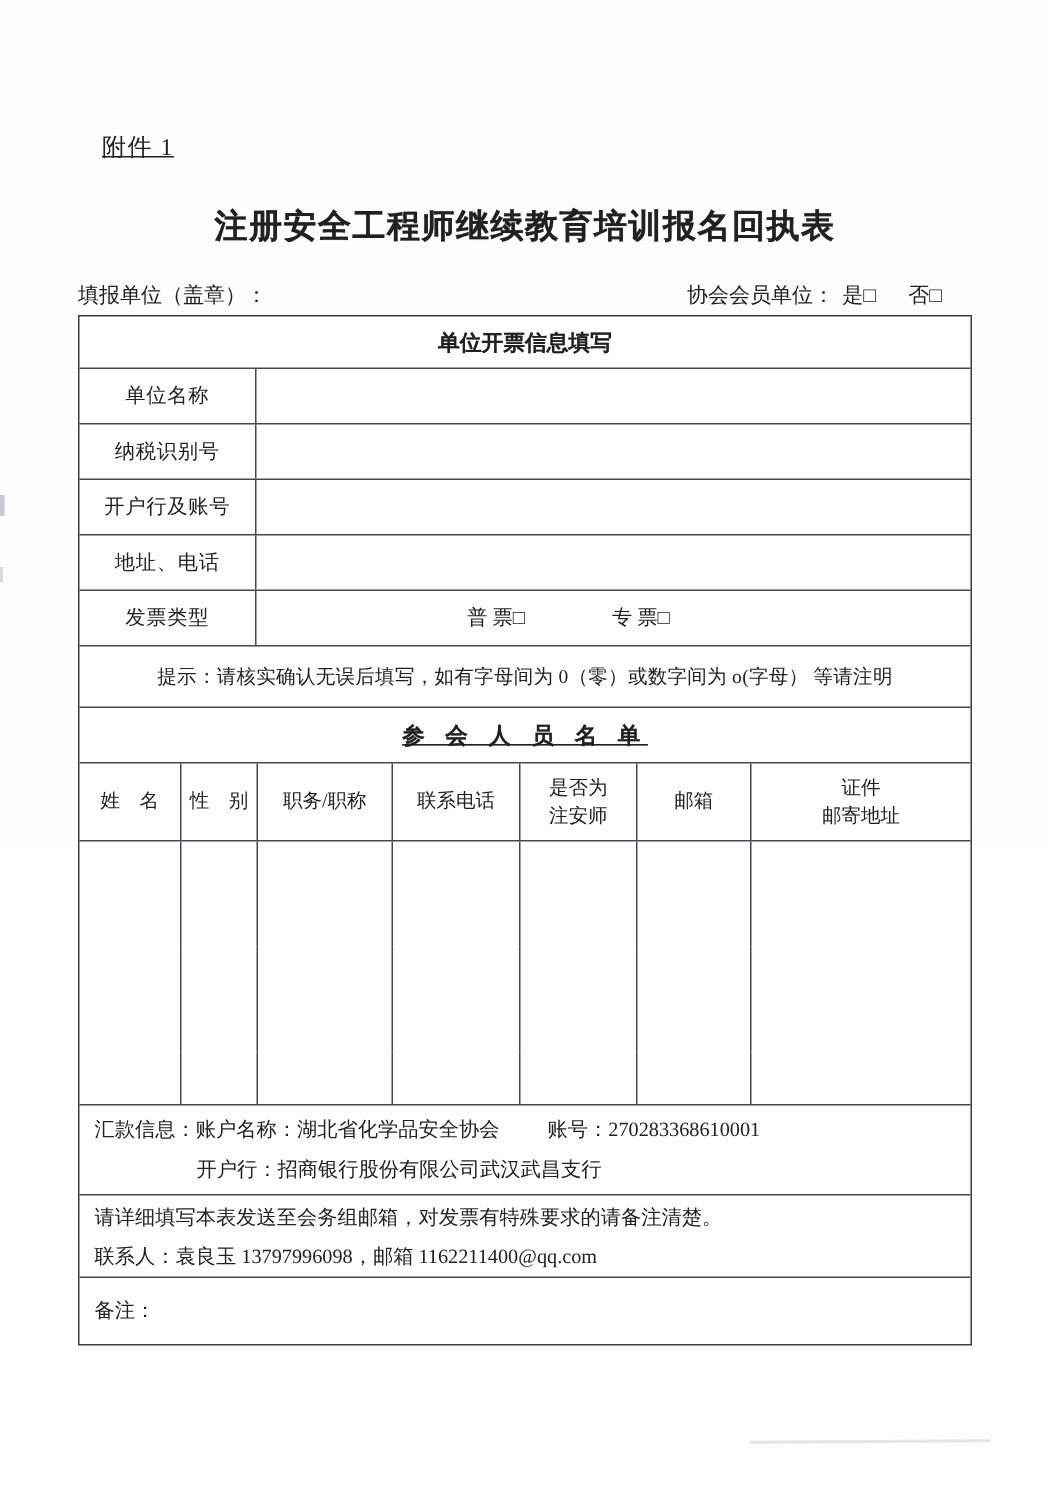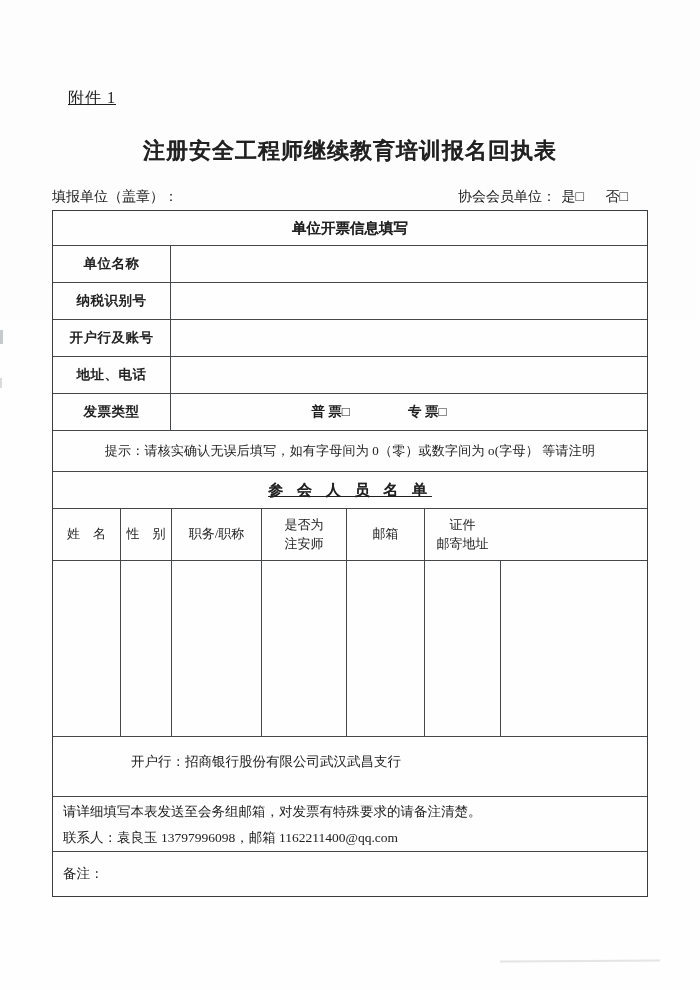--- a/index.html
+++ b/index.html
@@ -49,21 +49,21 @@
   .form-table > div { border-top: 1px solid #45484b; }
   .form-table > div:first-child { border-top: none; }
 
   .sec-header {
     height: 34px; display: flex; align-items: center; justify-content: center;
     font-weight: bold; font-size: 14.5px;
     text-shadow: 0 0 .4px rgba(0,0,0,.45);
   }
   .sec-header.participants { height: 37px; letter-spacing: 5px; font-size: 15px; text-decoration: underline; }
 
-  .label-row { display: flex; height: 37px; font-weight: bold; }
+  .label-row { display: flex; height: 37px; }
   .label-cell {
     width: 118px; flex: 0 0 118px;
     display: flex; align-items: center; justify-content: center;
     border-right: 1px solid #45484b;
     letter-spacing: .5px;
   }
   .value-cell { flex: 1; display: flex; align-items: center; }
   .value-cell.type-cell { justify-content: center; gap: 58px; padding-right: 60px; }
 
   .tip-row {
@@ -140,20 +140,21 @@
     </div>
 
     <div class="tip-row">提示：请核实确认无误后填写，如有字母间为 0（零）或数字间为 o(字母） 等请注明</div>
 
     <div class="sec-header participants">参 会 人 员 名 单</div>
 
     <div class="p-row p-header">
       <div class="p-cell">姓　名</div>
       <div class="p-cell">性　别</div>
       <div class="p-cell">职务/职称</div>
+      <div class="p-cell">联系电话</div>
       <div class="p-cell">是否为
 注安师</div>
       <div class="p-cell">邮箱</div>
       <div class="p-cell">证件
 邮寄地址</div>
     </div>
 
     <div id="empty-rows">
         <div class="p-row p-empty">
           <div class="p-cell"></div>
@@ -196,20 +197,24 @@
           <div class="p-cell"></div>
           <div class="p-cell"></div>
           <div class="p-cell"></div>
           <div class="p-cell"></div>
           <div class="p-cell"></div>
           <div class="p-cell"></div>
         </div>
       </div>
 
     <div class="payment-row">
+      <div class="pay-line1">
+        <span>汇款信息：账户名称：湖北省化学品安全协会</span>
+        <span class="acct">账号：270283368610001</span>
+      </div>
       <div class="pay-line2">开户行：招商银行股份有限公司武汉武昌支行</div>
     </div>
 
     <div class="note-row">
       <div>请详细填写本表发送至会务组邮箱，对发票有特殊要求的请备注清楚。</div>
       <div class="note-line2">联系人：袁良玉 13797996098，邮箱 1162211400@qq.com</div>
     </div>
 
     <div class="remark-row">备注：</div>
 

